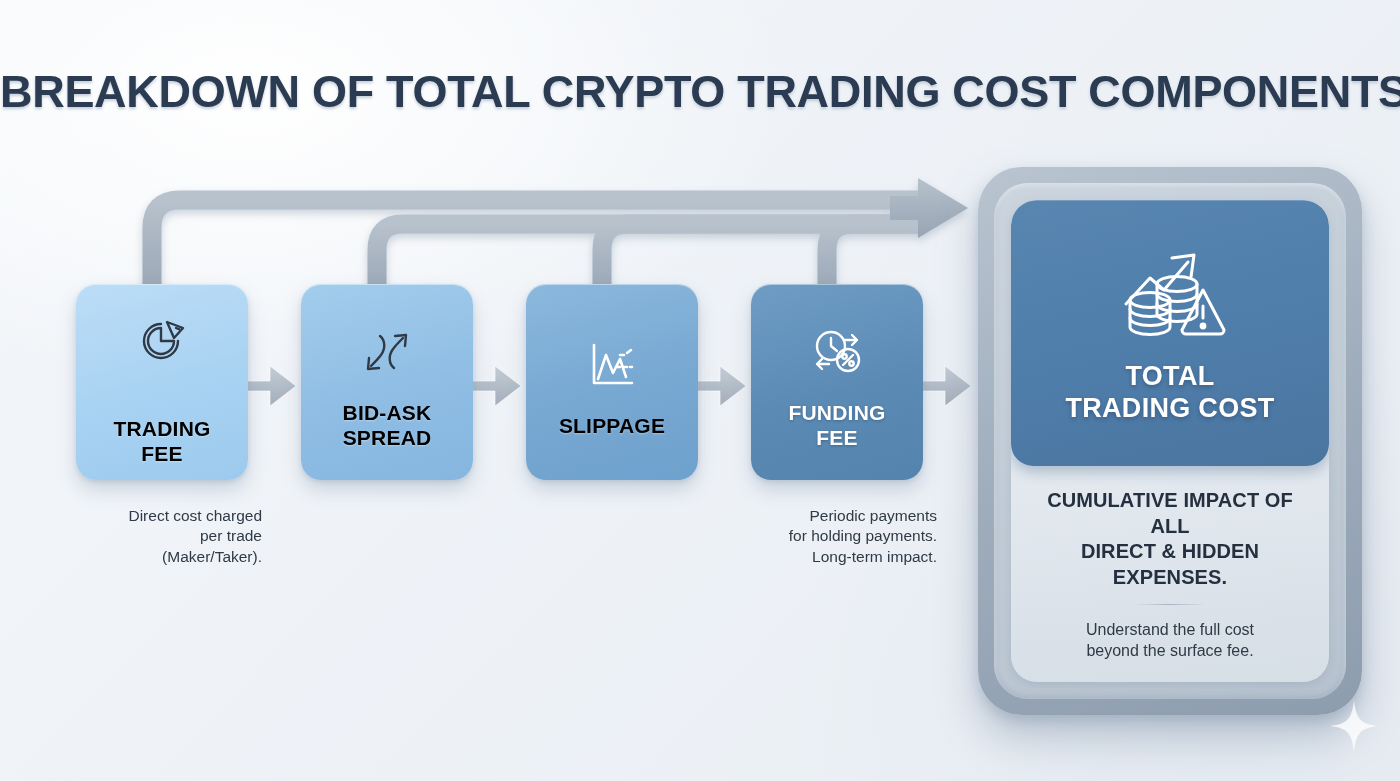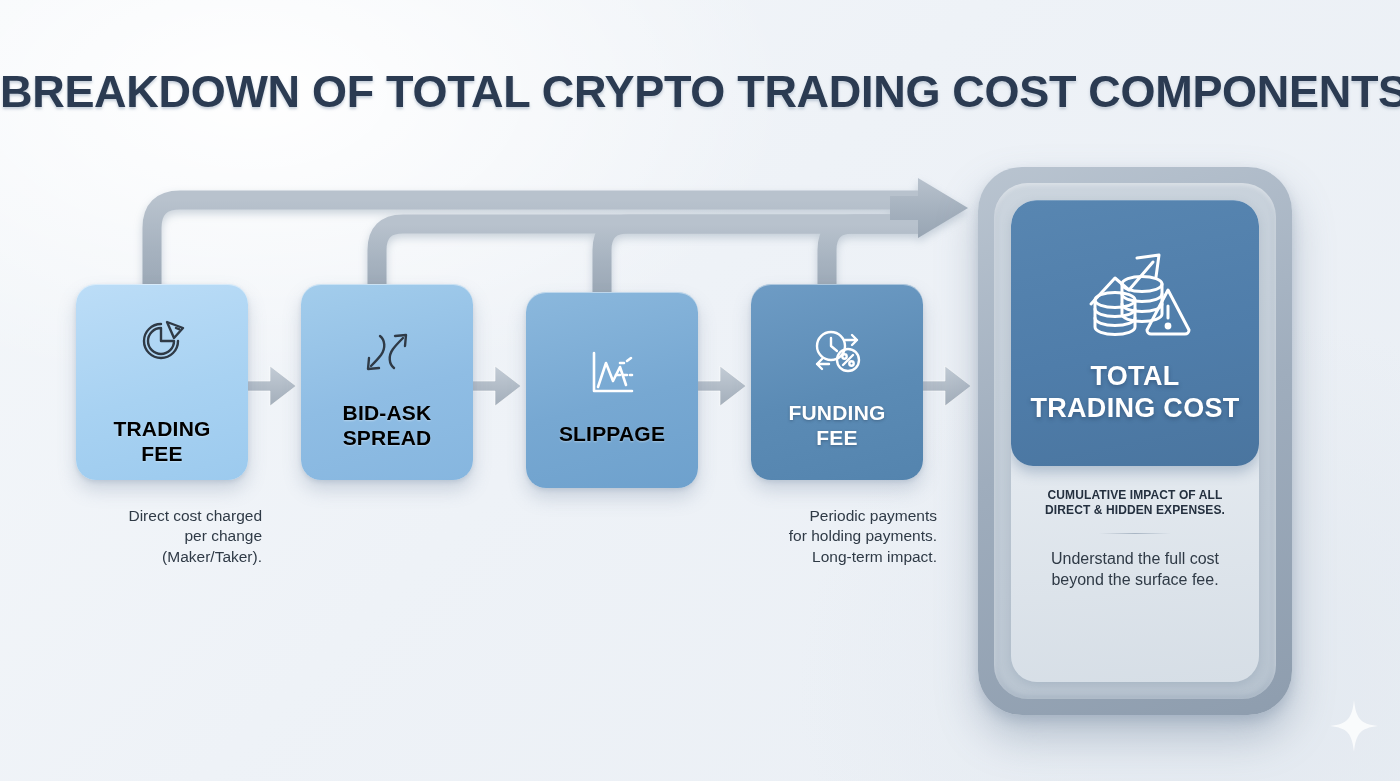--- a/index.html
+++ b/index.html
@@ -106,21 +106,21 @@
     font-size: 15.5px;
     line-height: 1.32;
     color: #2f3a46;
   }
 
   
   #total-wrap {
     position: absolute;
     left: 978px;
     top: 167px;
-    width: 314px;
+    width: 384px;
     height: 548px;
   }
 
   .total-outer {
     position: absolute;
     inset: 0;
     border-radius: 44px;
     background: linear-gradient(160deg, #b9c4d0 0%, #9fadbd 48%, #8e9dae 100%);
     box-shadow:
       0 22px 40px rgba(105,125,150,0.38),
@@ -176,21 +176,21 @@
     font-weight: bold;
     line-height: 1.2;
     text-align: center;
     letter-spacing: 0.3px;
     text-shadow: 0 2px 4px rgba(35,60,90,0.45);
   }
 
   .total-caption {
     margin: 22px 16px 0;
     text-align: center;
-    font-size: 12px;
+    font-size: 20px;
     font-weight: bold;
     line-height: 1.28;
     color: #24303f;
     letter-spacing: 0.1px;
   }
 
   .total-divider {
     width: 72px;
     height: 1px;
     margin: 14px auto 0;
@@ -267,38 +267,38 @@
       <div class="step-icon">
         <svg viewBox="0 0 64 64" width="64" height="64" fill="none" stroke="#2f3a46" stroke-width="2.4" stroke-linecap="round" stroke-linejoin="round">
           <path d="M31 20 A17 17 0 1 0 48 37"></path>
           <path d="M31 24 A13 13 0 1 0 44 37 L31 37 Z"></path>
           <path d="M37 18 L53 24 L44 34 Z"></path>
           <path d="M46 24 l3 1.2"></path>
         </svg>
       </div>
       <div class="step-label"><span>TRADING</span><br><span>FEE</span></div>
     </div>
-    <div class="step-desc"><span>Direct cost charged</span><br><span>per change</span><br><span>(Maker/Taker).</span></div>
+    <div class="step-desc"><span>Direct cost charged</span><br><span>per trade</span><br><span>(Maker/Taker).</span></div>
   </div>
 
   <div class="step" style="left:301px; top:284px;">
     <div class="step-card" style="background:linear-gradient(165deg,#a3cdec 0%,#8fbde4 55%,#86b6df 100%);align-items:center;">
       <div class="step-icon">
         <svg viewBox="0 0 64 64" width="64" height="64" fill="none" stroke="#2f3a46" stroke-width="2.4" stroke-linecap="round" stroke-linejoin="round">
           <path d="M39 48 C34 44 33 36 38 29 C41 25 44 22 48 18"></path>
           <path d="M40 16 L51 15 L50 26"></path>
           <path d="M25 16 C30 20 31 28 26 35 C23 39 20 42 16 46"></path>
           <path d="M24 48 L13 49 L14 38"></path>
         </svg>
       </div>
       <div class="step-label"><span>BID-ASK</span><br><span>SPREAD</span></div>
     </div>
   </div>
 
-  <div class="step" style="left:526px; top:284px;margin-top:8px;">
+  <div class="step" style="left:526px; top:284px;">
     <div class="step-card" style="background:linear-gradient(165deg,#8bb8dd 0%,#77a8d2 55%,#6ea1cd 100%);">
       <div class="step-icon">
         <svg viewBox="0 0 64 64" width="64" height="64" fill="none" stroke="#ffffff" stroke-width="2.6" stroke-linecap="round" stroke-linejoin="round">
           <path d="M14 12 L14 50 L52 50"></path>
           <path d="M18 46 L26 22 L33 40 L40 26 L46 44"></path>
           <path d="M36 34 l4 0 M43 34 l4 0 M50 34 l2 0"></path>
           <path d="M40 22 l4 0 M47 20 l4 -3"></path>
         </svg>
       </div>
       <div class="step-label"><span>SLIPPAGE</span></div>

